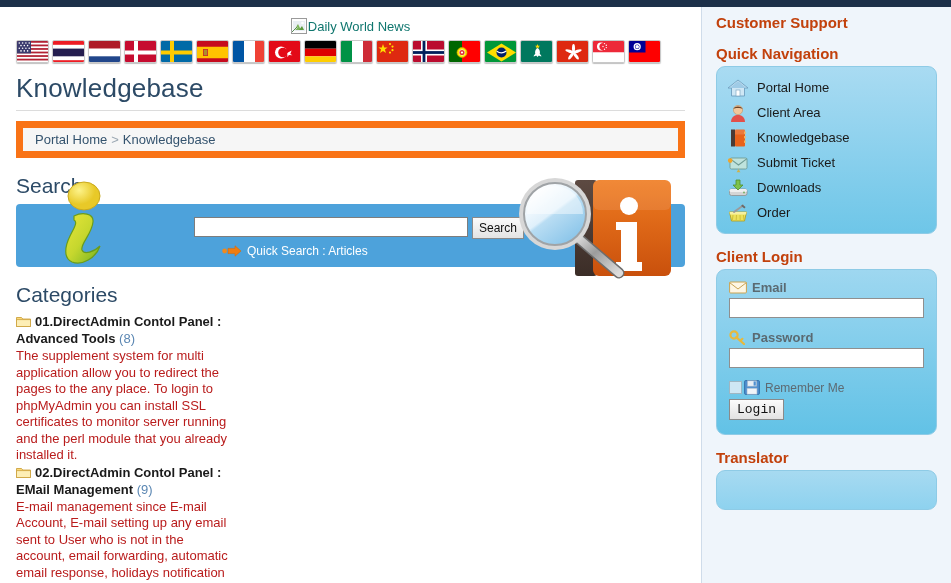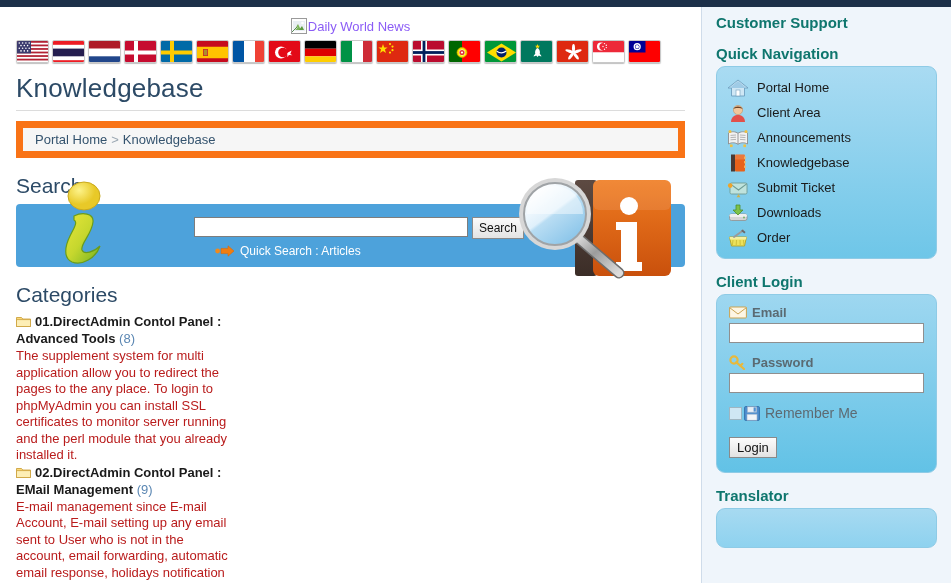--- a/index.html
+++ b/index.html
@@ -30,21 +30,21 @@
     width: 701px; height: 583px;
     padding: 0 16px;
     position: relative;
     background: #ffffff;
   }
 
   .flagwrap { padding-top: 18px; }
   .newsline {
     text-align: center;
     font-size: 13px;
-    color: #8b5cf6;
+    color: #0f766e;
     height: 18px;
     line-height: 18px;
     white-space: nowrap;
   }
   .brokenimg {
     display: inline-block;
     width: 16px; height: 16px;
     vertical-align: -3px;
     margin-right: 1px;
   }
@@ -136,21 +136,21 @@
     font-size: 12px;
     padding: 0 6px;
     background: linear-gradient(#fbfbfb,#e3e3e3);
     border: 1px solid #8a8a8a;
     color: #111;
     font-family: "Liberation Sans", sans-serif;
     cursor: pointer;
   }
   .quicksearch {
     position: absolute;
-    left: 199px; top: 40px;
+    left: 206px; top: 40px;
     font-size: 12px;
     color: #ffffff;
     display: flex;
     align-items: center;
   }
   .arrowicon {
     width: 20px; height: 12px;
     margin-right: 5px;
     flex: 0 0 auto;
   }
@@ -192,21 +192,21 @@
   .sidebar {
     width: 250px;
     height: 583px;
     background: #eff5fb;
     border-left: 1px solid #cfdcea;
     padding: 14px 14px 0 14px;
   }
   .side-h {
     font-size: 15px;
     font-weight: bold;
-    color: #0f766e;
+    color: #c2410c;
     margin: 0 0 3px 0;
   }
   .side-h.spaced { margin-top: 14px; }
   .livesupport {
     font-size: 13px;
     color: #333;
     margin-bottom: 2px;
     white-space: nowrap;
   }
 
@@ -254,39 +254,39 @@
     border: 1px solid #8f8f8f;
     background: #fff;
     font-size: 12px;
     padding: 1px 3px;
     margin-bottom: 12px;
     font-family: "Liberation Sans", sans-serif;
   }
   .rememberrow {
     display: flex;
     align-items: center;
-    font-size: 14px;
+    font-size: 12px;
     color: #5d6a72;
-    margin-bottom: 16px;
+    margin-bottom: 4px;
   }
   .cb {
     width: 13px; height: 13px;
     background: #cfe7f4;
     border: 1px solid #9fb6c2;
     margin-right: 2px;
     flex: 0 0 auto;
   }
   .diskicon { width: 16px; height: 15px; margin-right: 5px; flex:0 0 auto; }
   .loginbtn {
     font-size: 13px;
     padding: 2px 7px;
     background: linear-gradient(#fcfcfc,#e2e2e2);
     border: 1px solid #8a8a8a;
     color: #111;
-    font-family: Liberation Sans, sans-serif;
+    font-family: Liberation Mono, monospace;
     cursor: pointer;
   }
   .translatorpanel {
     background: linear-gradient(#a7daf1, #8ed2ef);
     border-radius: 9px;
     border: 1px solid #8ecbe6;
     height: 40px;
     margin-top: 4px;
   }
 </style>
@@ -668,41 +668,20 @@
         <span class="navicon">
           <svg width="22" height="20" viewBox="0 0 22 20">
             <path d="M4 19 C4 13.6 8 12 11 12 C14 12 18 13.6 18 19 Z" fill="#e2504a"></path>
             <circle cx="11" cy="7" r="4.6" fill="#f2c79c" stroke="#c99a6c" stroke-width="0.7"></circle>
             <path d="M6.4 6 C7 2.5 15 2.5 15.6 6.2 C14 4.8 8 4.8 6.4 6 Z" fill="#6b4326"></path>
           </svg>
         </span>
         <span>Client Area</span>
       </div>
 
-      <div class="navitem">
-        <span class="navicon">
-          <svg width="22" height="20" viewBox="0 0 22 20">
-            <path d="M1.5 5 C5 3 8.5 3.6 11 5.3 C13.5 3.6 17 3 20.5 5 L20.5 16 C17 14 13.5 14.6 11 16.3 C8.5 14.6 5 14 1.5 16 Z" fill="#f2f2f2" stroke="#8d8d8d" stroke-width="0.9"></path>
-            <line x1="11" y1="5.3" x2="11" y2="16.3" stroke="#8d8d8d" stroke-width="0.9"></line>
-            <g stroke="#9a9a9a" stroke-width="0.7">
-                <line x1="3.5" y1="7.4" x2="9" y2="7"></line>
-                <line x1="3.5" y1="9.6" x2="9" y2="9.2"></line>
-                <line x1="3.5" y1="11.8" x2="9" y2="11.4"></line>
-                <line x1="13" y1="7" x2="18.5" y2="7.4"></line>
-                <line x1="13" y1="9.2" x2="18.5" y2="9.6"></line>
-                <line x1="13" y1="11.4" x2="18.5" y2="11.8"></line>
-              </g>
-            <circle cx="3" cy="3.6" r="1.5" fill="#f0c040"></circle>
-            <circle cx="19" cy="3.6" r="1.5" fill="#f0c040"></circle>
-            <rect x="3" y="16.5" width="2.6" height="2.6" fill="#f0c040"></rect>
-            <rect x="16.4" y="16.5" width="2.6" height="2.6" fill="#f0c040"></rect>
-          </svg>
-        </span>
-        <span>Announcements</span>
-      </div>
 
       <div class="navitem">
         <span class="navicon">
           <svg width="22" height="20" viewBox="0 0 22 20">
             <rect x="4" y="1.5" width="4" height="17" fill="#4a3a34"></rect>
             <rect x="8" y="1.5" width="10" height="17" rx="1" fill="#e8621a"></rect>
             <rect x="8" y="1.5" width="10" height="5" fill="#ffffff" opacity="0.15"></rect>
             <rect x="17" y="3.5" width="1.6" height="2.4" fill="#f6b25b"></rect>
             <rect x="17" y="8" width="1.6" height="2.4" fill="#f6b25b"></rect>
             <rect x="17" y="12.5" width="1.6" height="2.4" fill="#f6b25b"></rect>

